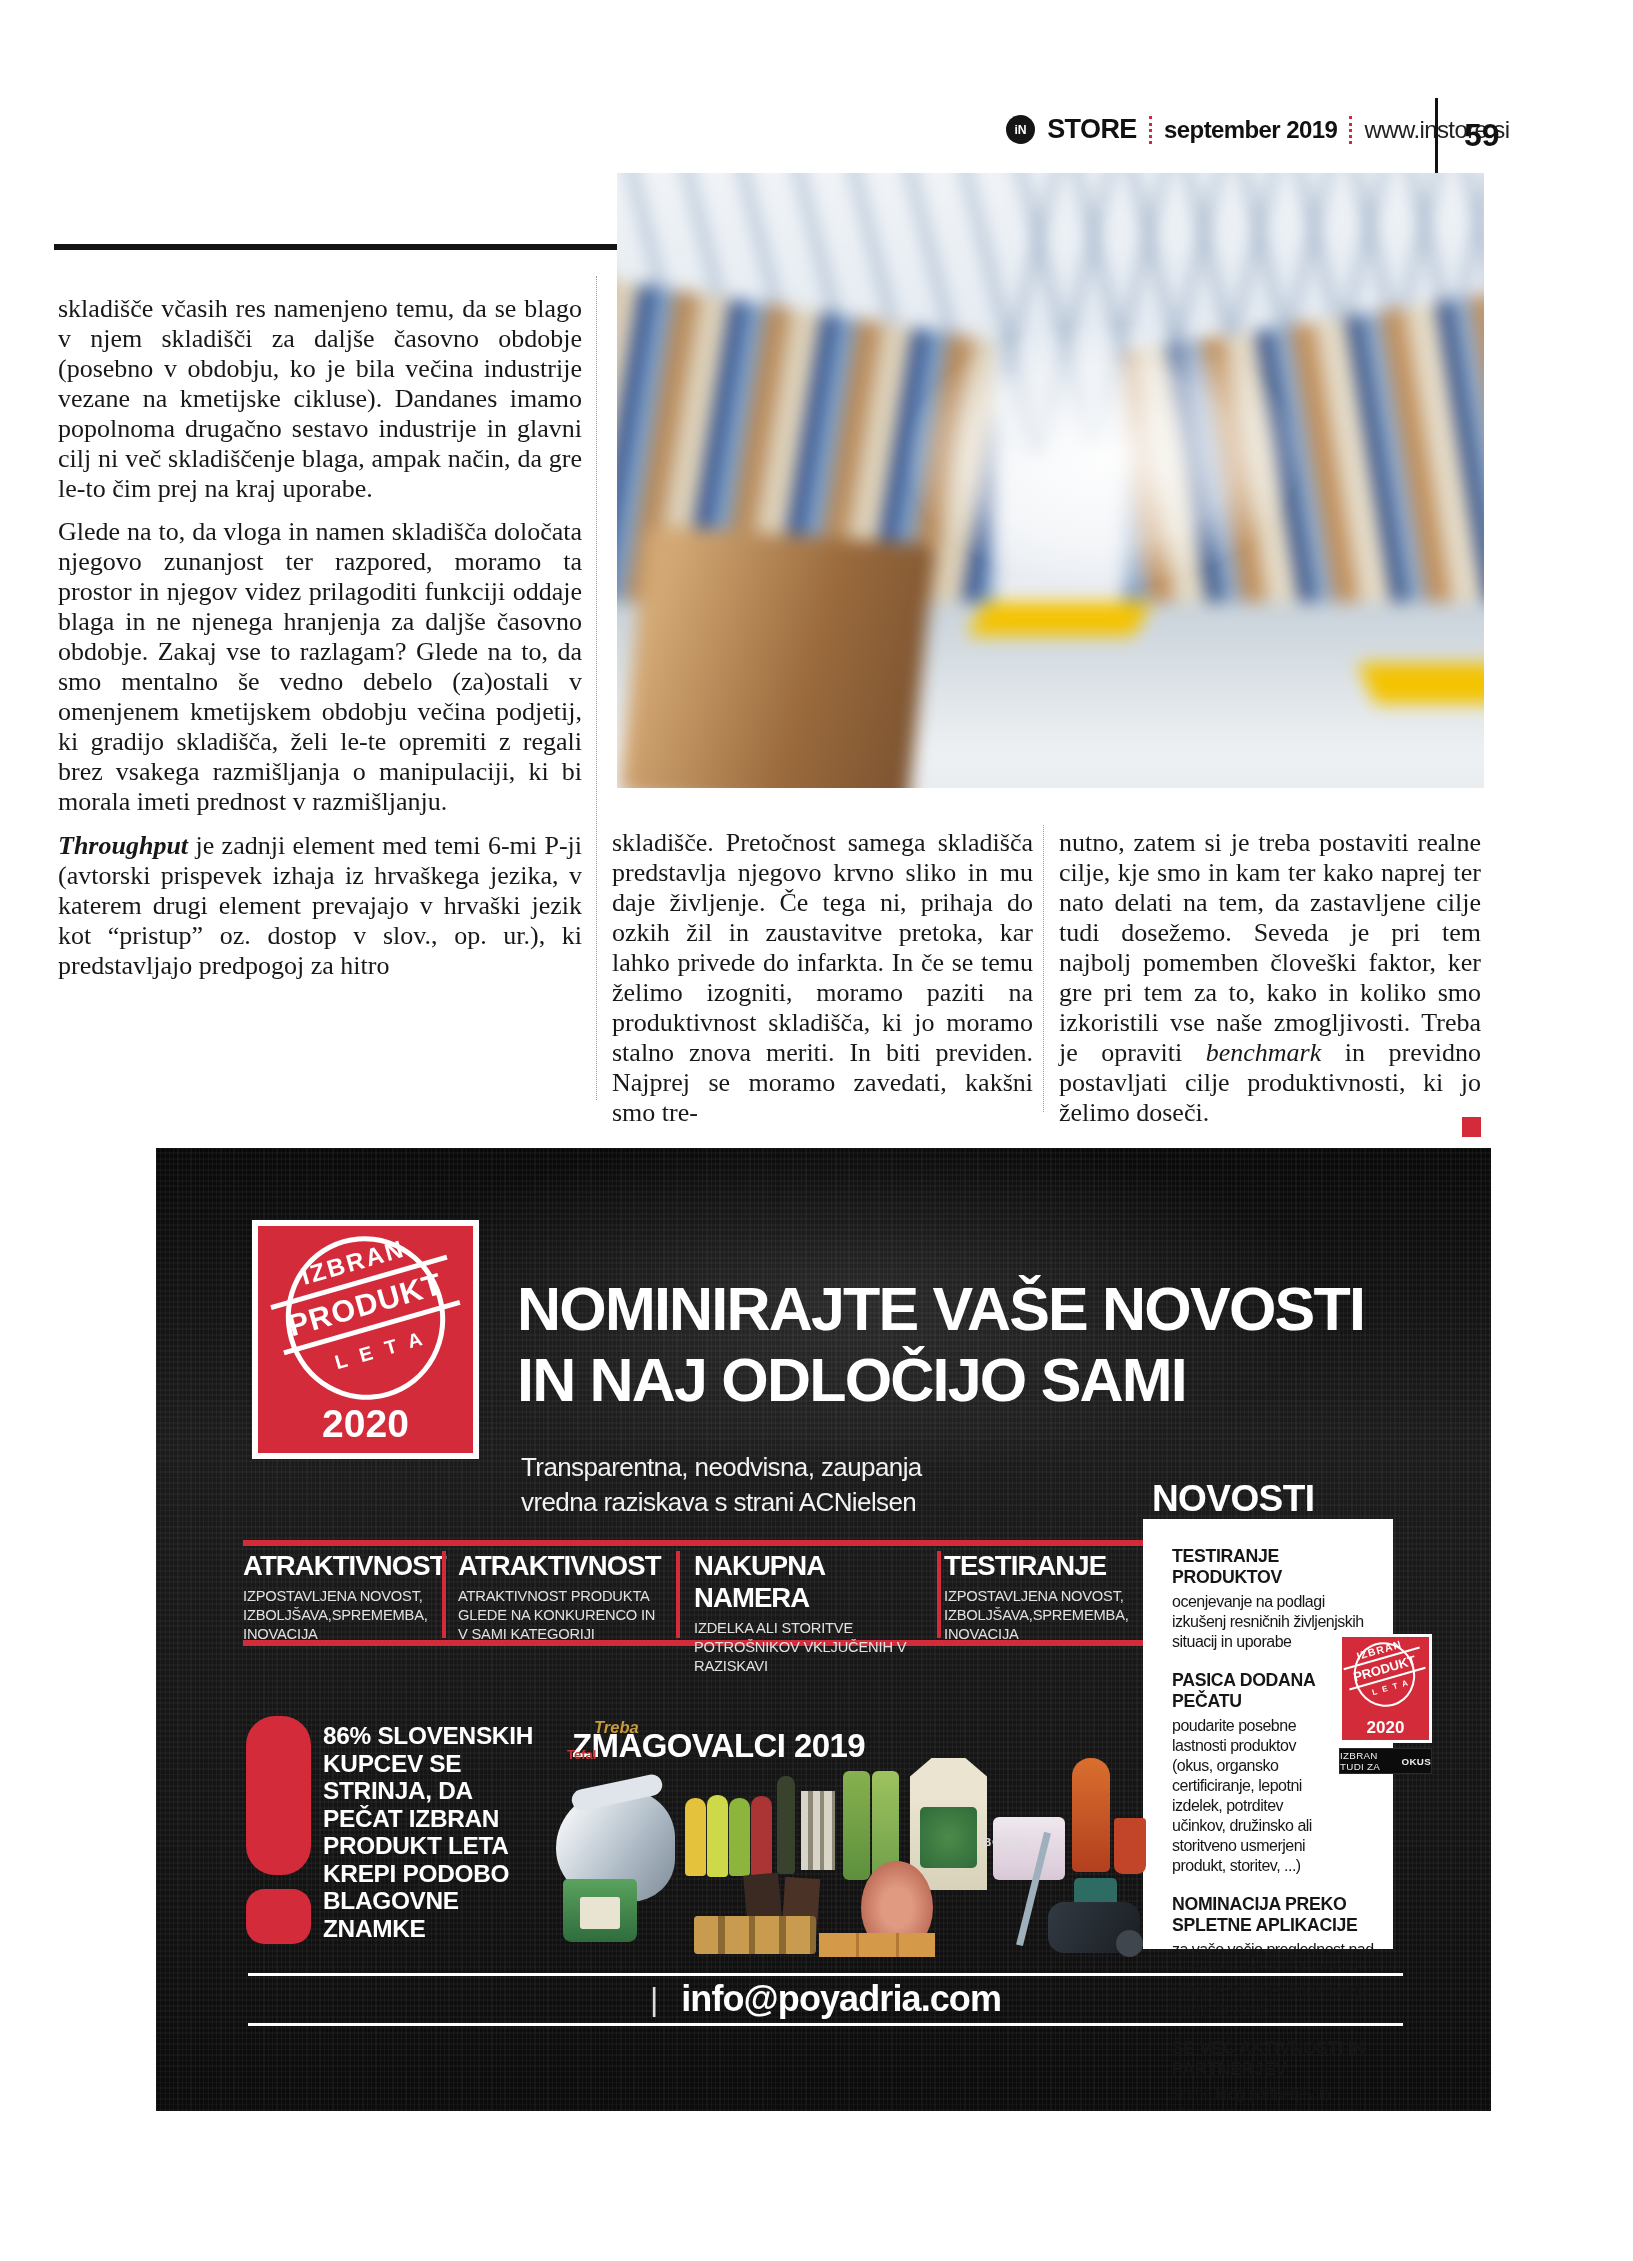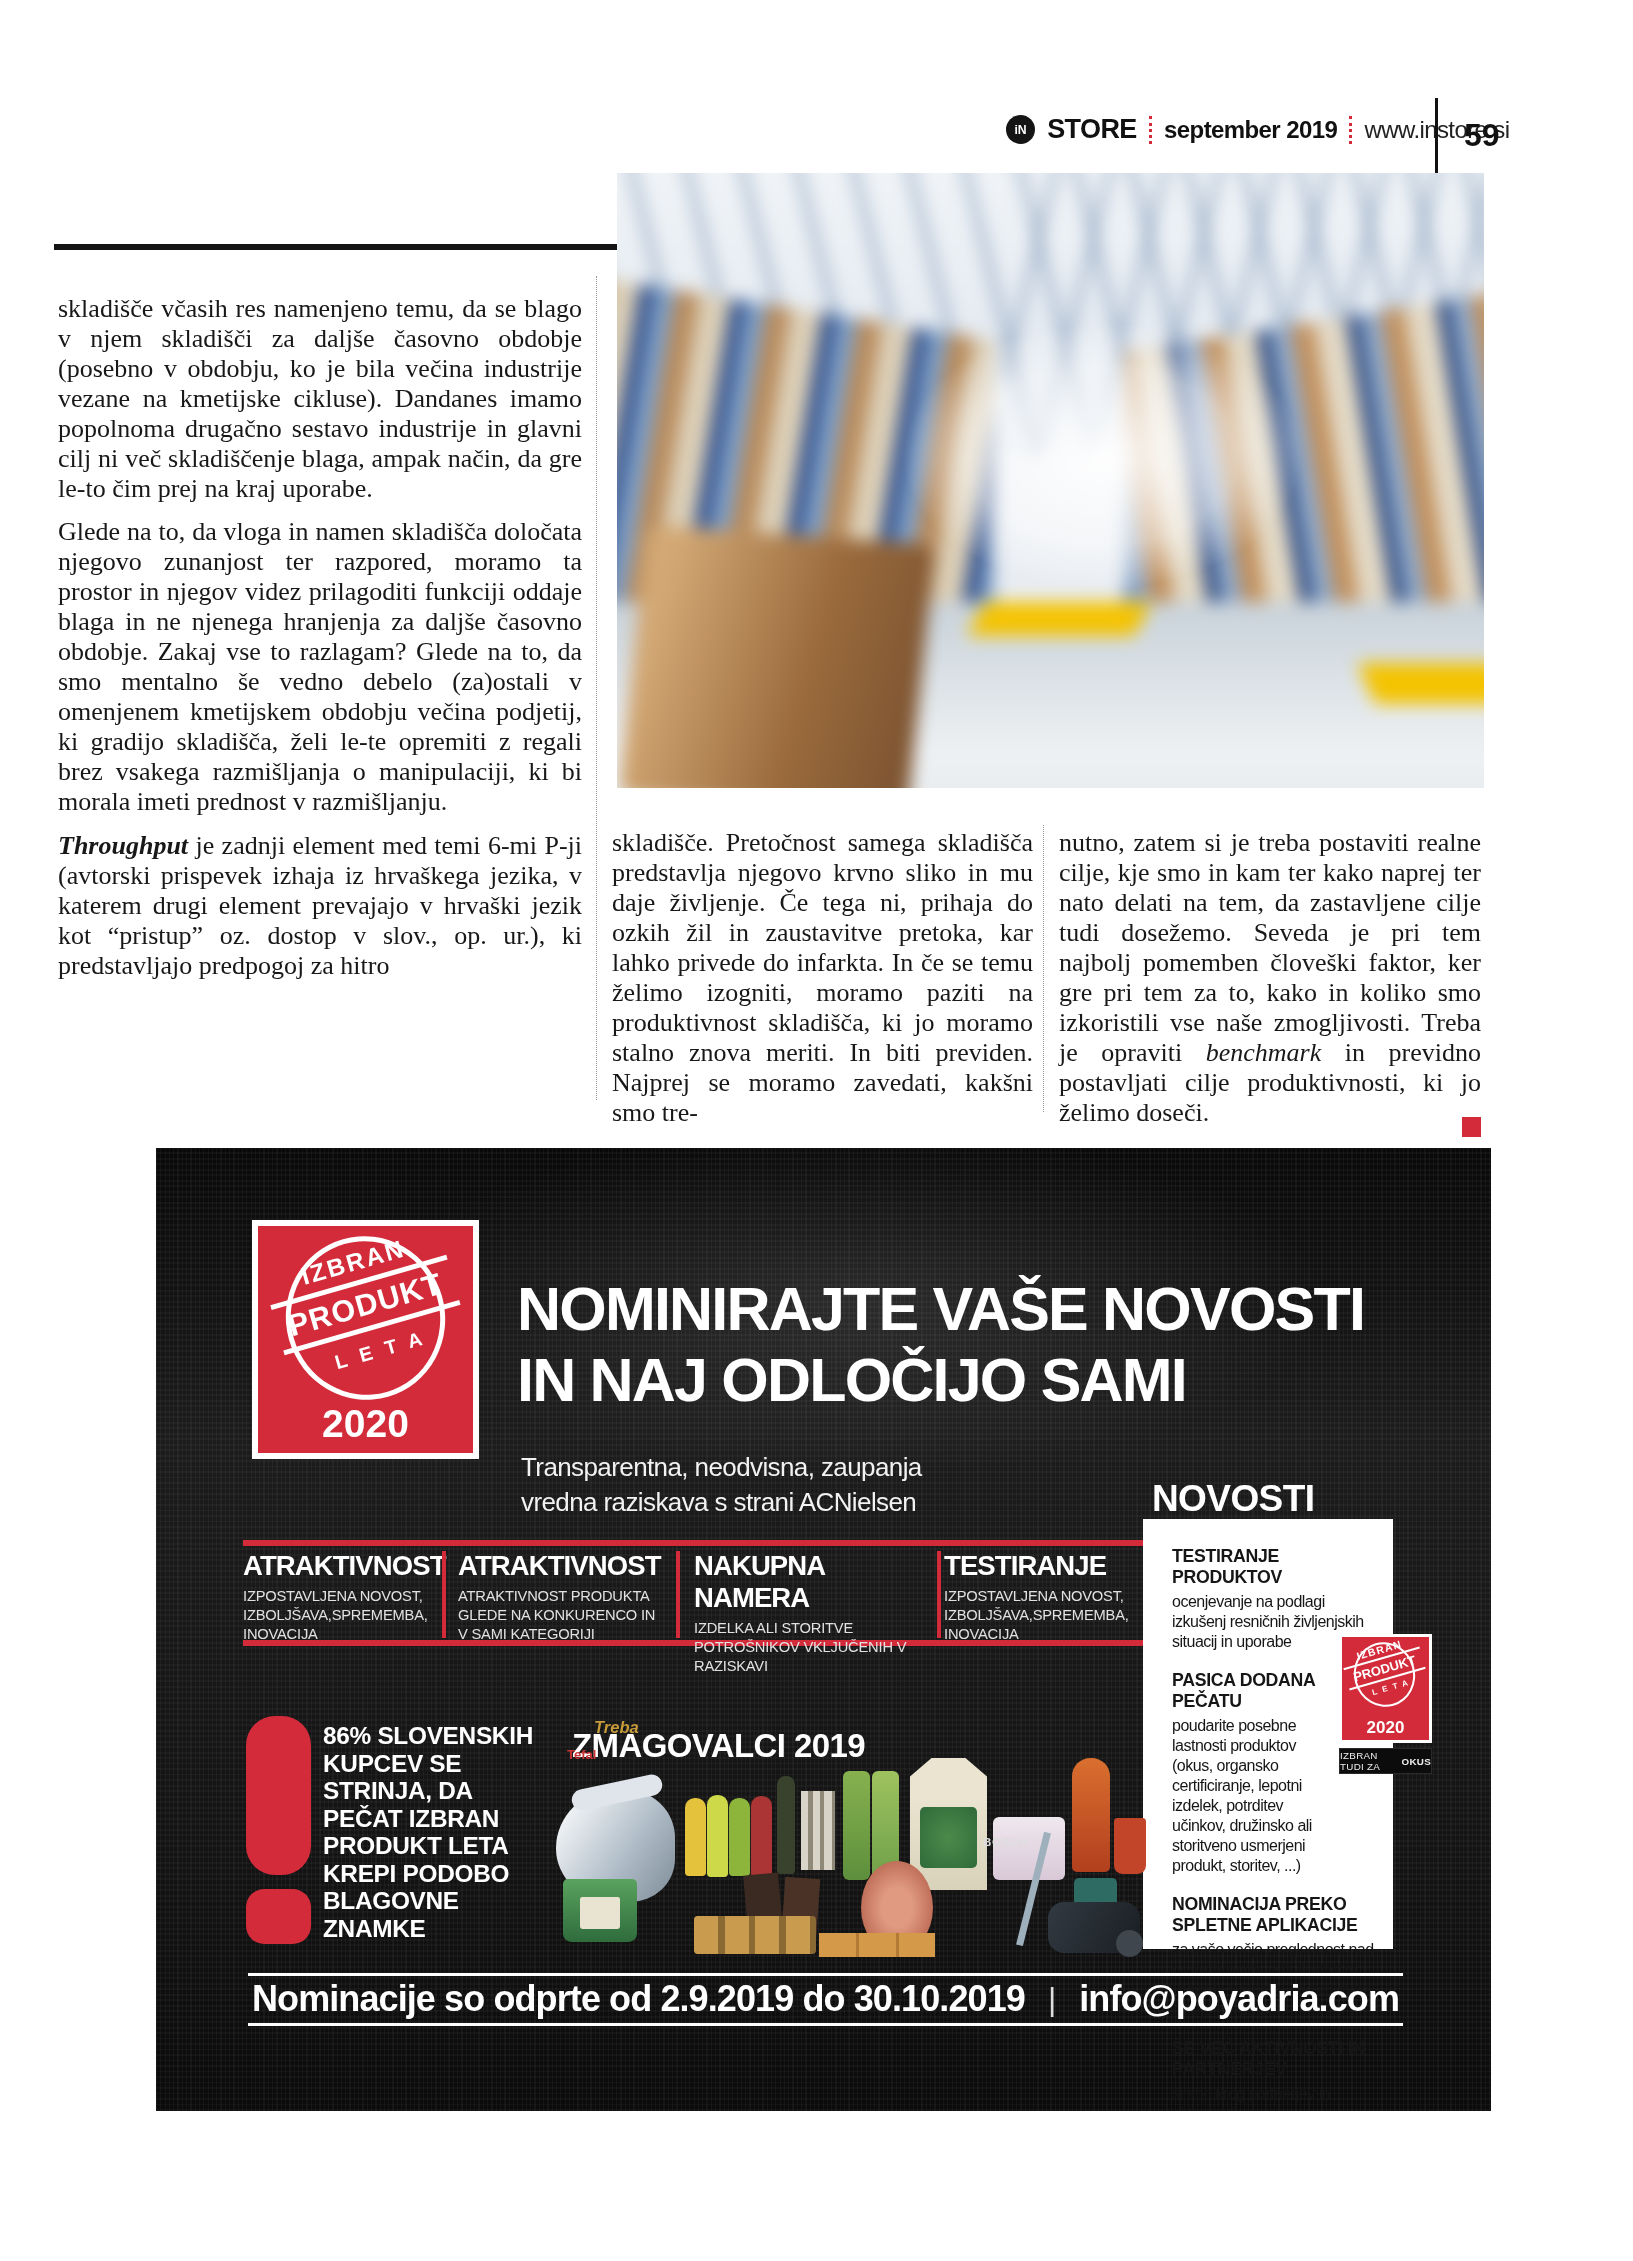--- a/index.html
+++ b/index.html
@@ -340,21 +340,20 @@
       <div class="mg m-teal"></div>
       <div class="mg m-vac"></div>
       <div class="mg m-vacwheel"></div>
       <div class="mg m-mop"></div>
       <div class="mg m-boxes"></div>
       <span class="brand brand-bosch">BOSCH</span>
     </div>
 
     <div class="ft-line ftl1"></div>
     <div class="ft-text">
-      <span class="ft-main">Nominacije so odprte od 2.9.2019 do 30.10.2019</span>
       <span class="ft-sep">|</span>
       <span class="ft-email">info@poyadria.com</span>
     </div>
     <div class="ft-line ftl2"></div>
   </div>
 
 </div>
 
 
 </body></html>

